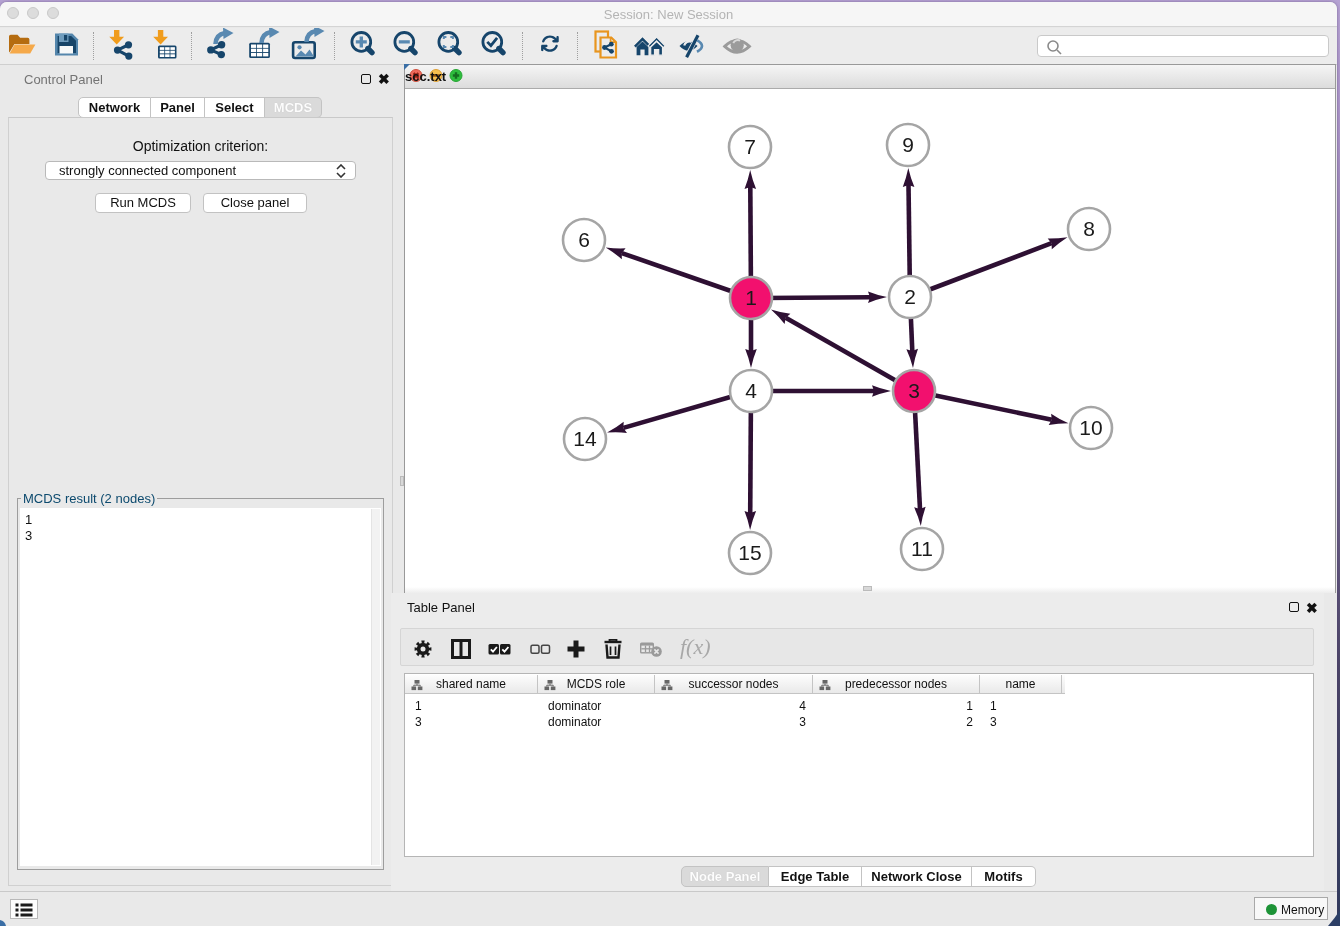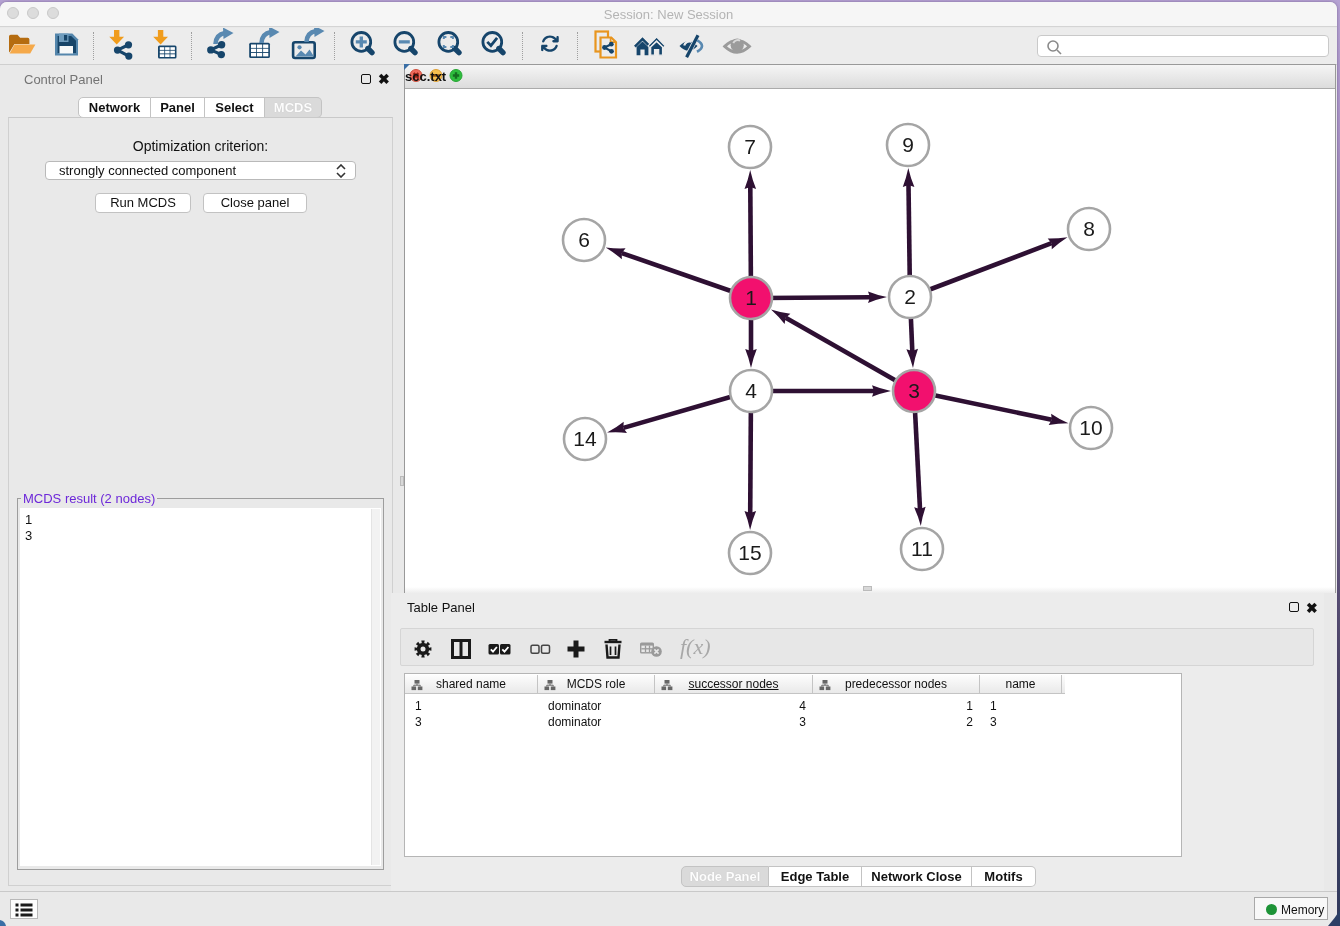--- a/index.html
+++ b/index.html
@@ -27,32 +27,32 @@
 #cp-tabs { position:absolute; left:78px; top:31px; height:21px; }
 .tab { float:left; height:21px; background:#fff; border:1px solid #c3c3c3; border-left:none; font-size:13px; font-weight:bold; color:#111; text-align:center; line-height:20px; }
 .tab.first { border-left:1px solid #c3c3c3; border-radius:5px 0 0 5px; }
 .tab.last { border-radius:0 5px 5px 0; }
 .tab.sel { background:#dadada; color:#fdfdfd; text-shadow:0 0 1px #bbb; }
 #cp-body { position:absolute; left:8px; top:51px; width:385px; height:769px; background:#e9e9e9; border:1px solid #d0d0d0; border-top:1px solid #c9c9c9; }
 #opt-label { position:absolute; top:20px; width:100%; text-align:center; font-size:14px; color:#111; }
 #dropdown { position:absolute; left:36px; top:43px; width:311px; height:19px; background:#fff; border:1px solid #b9b9b9; border-radius:4px; font-size:13px; color:#111; line-height:17px; padding-left:13px; }
 .btn { position:absolute; top:75px; height:20px; background:#fff; border:1px solid #c2c2c2; border-radius:4px; font-size:13px; color:#111; text-align:center; line-height:18px; }
 #fieldset { position:absolute; left:8px; top:380px; width:367px; height:372px; border:1px solid #9d9d9d; background:#e9e9e9; }
-#fieldset-legend { position:absolute; left:3px; top:-8px; background:#e9e9e9; padding:0 2px; font-size:13px; color:#6d28d9; }
+#fieldset-legend { position:absolute; left:3px; top:-8px; background:#e9e9e9; padding:0 2px; font-size:13px; color:#0c4a6e; }
 #fs-white { position:absolute; left:2px; top:9px; width:361px; height:358px; background:#fff; }
 #fs-scroll { position:absolute; right:1px; top:1px; width:9px; height:356px; background:#f2f2f2; border-left:1px solid #e4e4e4; }
 
 #netwin { position:absolute; left:404px; top:62px; width:932px; height:529px; background:#fff; border:1px solid #999; border-bottom:none; }
 #netwin-tb { position:absolute; left:0; top:0; width:100%; height:24px; background:linear-gradient(#f5f5f5,#dcdcdc); border-bottom:1px solid #ababab; }
 #netwin-title { position:absolute; top:4px; width:100%; text-align:left; font-size:13px; font-weight:bold; color:#111; }
 
 #tpanel { position:absolute; left:391px; top:591px; width:933px; height:298px; background:#ececec; }
 #tpanel-hdr { position:absolute; left:16px; top:7px; font-size:13px; color:#111; }
 #ttoolbar { position:absolute; left:9px; top:35px; width:914px; height:38px; background:#e7e7e7; border:1px solid #d5d5d5; border-radius:2px; }
-#ttable { position:absolute; left:13px; top:80px; width:778px; height:184px; background:#fff; border:1px solid #b5b5b5; }
+#ttable { position:absolute; left:13px; top:80px; width:910px; height:184px; background:#fff; border:1px solid #b5b5b5; }
 #thead { position:absolute; left:0; top:1px; width:660px; height:19px; background:linear-gradient(#fdfdfd,#e9e9e9); border-bottom:1px solid #c4c4c4; }
 .th { position:absolute; top:0; height:19px; border-right:1px solid #c4c4c4; font-size:12px; color:#111; text-align:center; line-height:19px; }
 .td { position:absolute; font-size:12px; color:#111; height:16px; line-height:16px; }
 #btabs { position:absolute; left:290px; top:273px; height:21px; }
 
 #statusbar { position:absolute; left:0; top:889px; width:100%; height:37px; background:#e9e9e9; border-top:1px solid #c9c9c9; }
 #sb-left { position:absolute; left:10px; top:7px; width:28px; height:20px; background:#fdfdfd; border:1px solid #b9b9b9; }
 #sb-mem { position:absolute; right:9px; top:5px; width:74px; height:23px; background:#f8f8f8; border:1px solid #a9a9a9; font-size:12px; color:#111; }
 </style>
 </head>
@@ -367,21 +367,21 @@
                 <rect x="0.5" y="7.5" width="4.6" height="3.6" fill="#666"></rect>
                 <rect x="6.8" y="7.5" width="4.6" height="3.6" fill="#666"></rect>
                 <path d="M6 4.6 v1.6 M2.8 7.5 v-1.3 h6.4 v1.3" fill="none" stroke="#666" stroke-width="1"></path>
               </svg></span>shared name</div>
           <div class="th" style="left:133px;width:117px;"><span style="position:absolute;left:6px;top:3px;"><svg width="12" height="12">
                 <rect x="3.5" y="1" width="5" height="3.6" fill="#666"></rect>
                 <rect x="0.5" y="7.5" width="4.6" height="3.6" fill="#666"></rect>
                 <rect x="6.8" y="7.5" width="4.6" height="3.6" fill="#666"></rect>
                 <path d="M6 4.6 v1.6 M2.8 7.5 v-1.3 h6.4 v1.3" fill="none" stroke="#666" stroke-width="1"></path>
               </svg></span>MCDS role</div>
-          <div class="th" style="left:250px;width:158px;text-decoration:underline;"><span style="position:absolute;left:6px;top:3px;"><svg width="12" height="12">
+          <div class="th" style="left:250px;width:158px;"><span style="position:absolute;left:6px;top:3px;"><svg width="12" height="12">
                 <rect x="3.5" y="1" width="5" height="3.6" fill="#666"></rect>
                 <rect x="0.5" y="7.5" width="4.6" height="3.6" fill="#666"></rect>
                 <rect x="6.8" y="7.5" width="4.6" height="3.6" fill="#666"></rect>
                 <path d="M6 4.6 v1.6 M2.8 7.5 v-1.3 h6.4 v1.3" fill="none" stroke="#666" stroke-width="1"></path>
               </svg></span>successor nodes</div>
           <div class="th" style="left:408px;width:167px;"><span style="position:absolute;left:6px;top:3px;"><svg width="12" height="12">
                 <rect x="3.5" y="1" width="5" height="3.6" fill="#666"></rect>
                 <rect x="0.5" y="7.5" width="4.6" height="3.6" fill="#666"></rect>
                 <rect x="6.8" y="7.5" width="4.6" height="3.6" fill="#666"></rect>
                 <path d="M6 4.6 v1.6 M2.8 7.5 v-1.3 h6.4 v1.3" fill="none" stroke="#666" stroke-width="1"></path>

